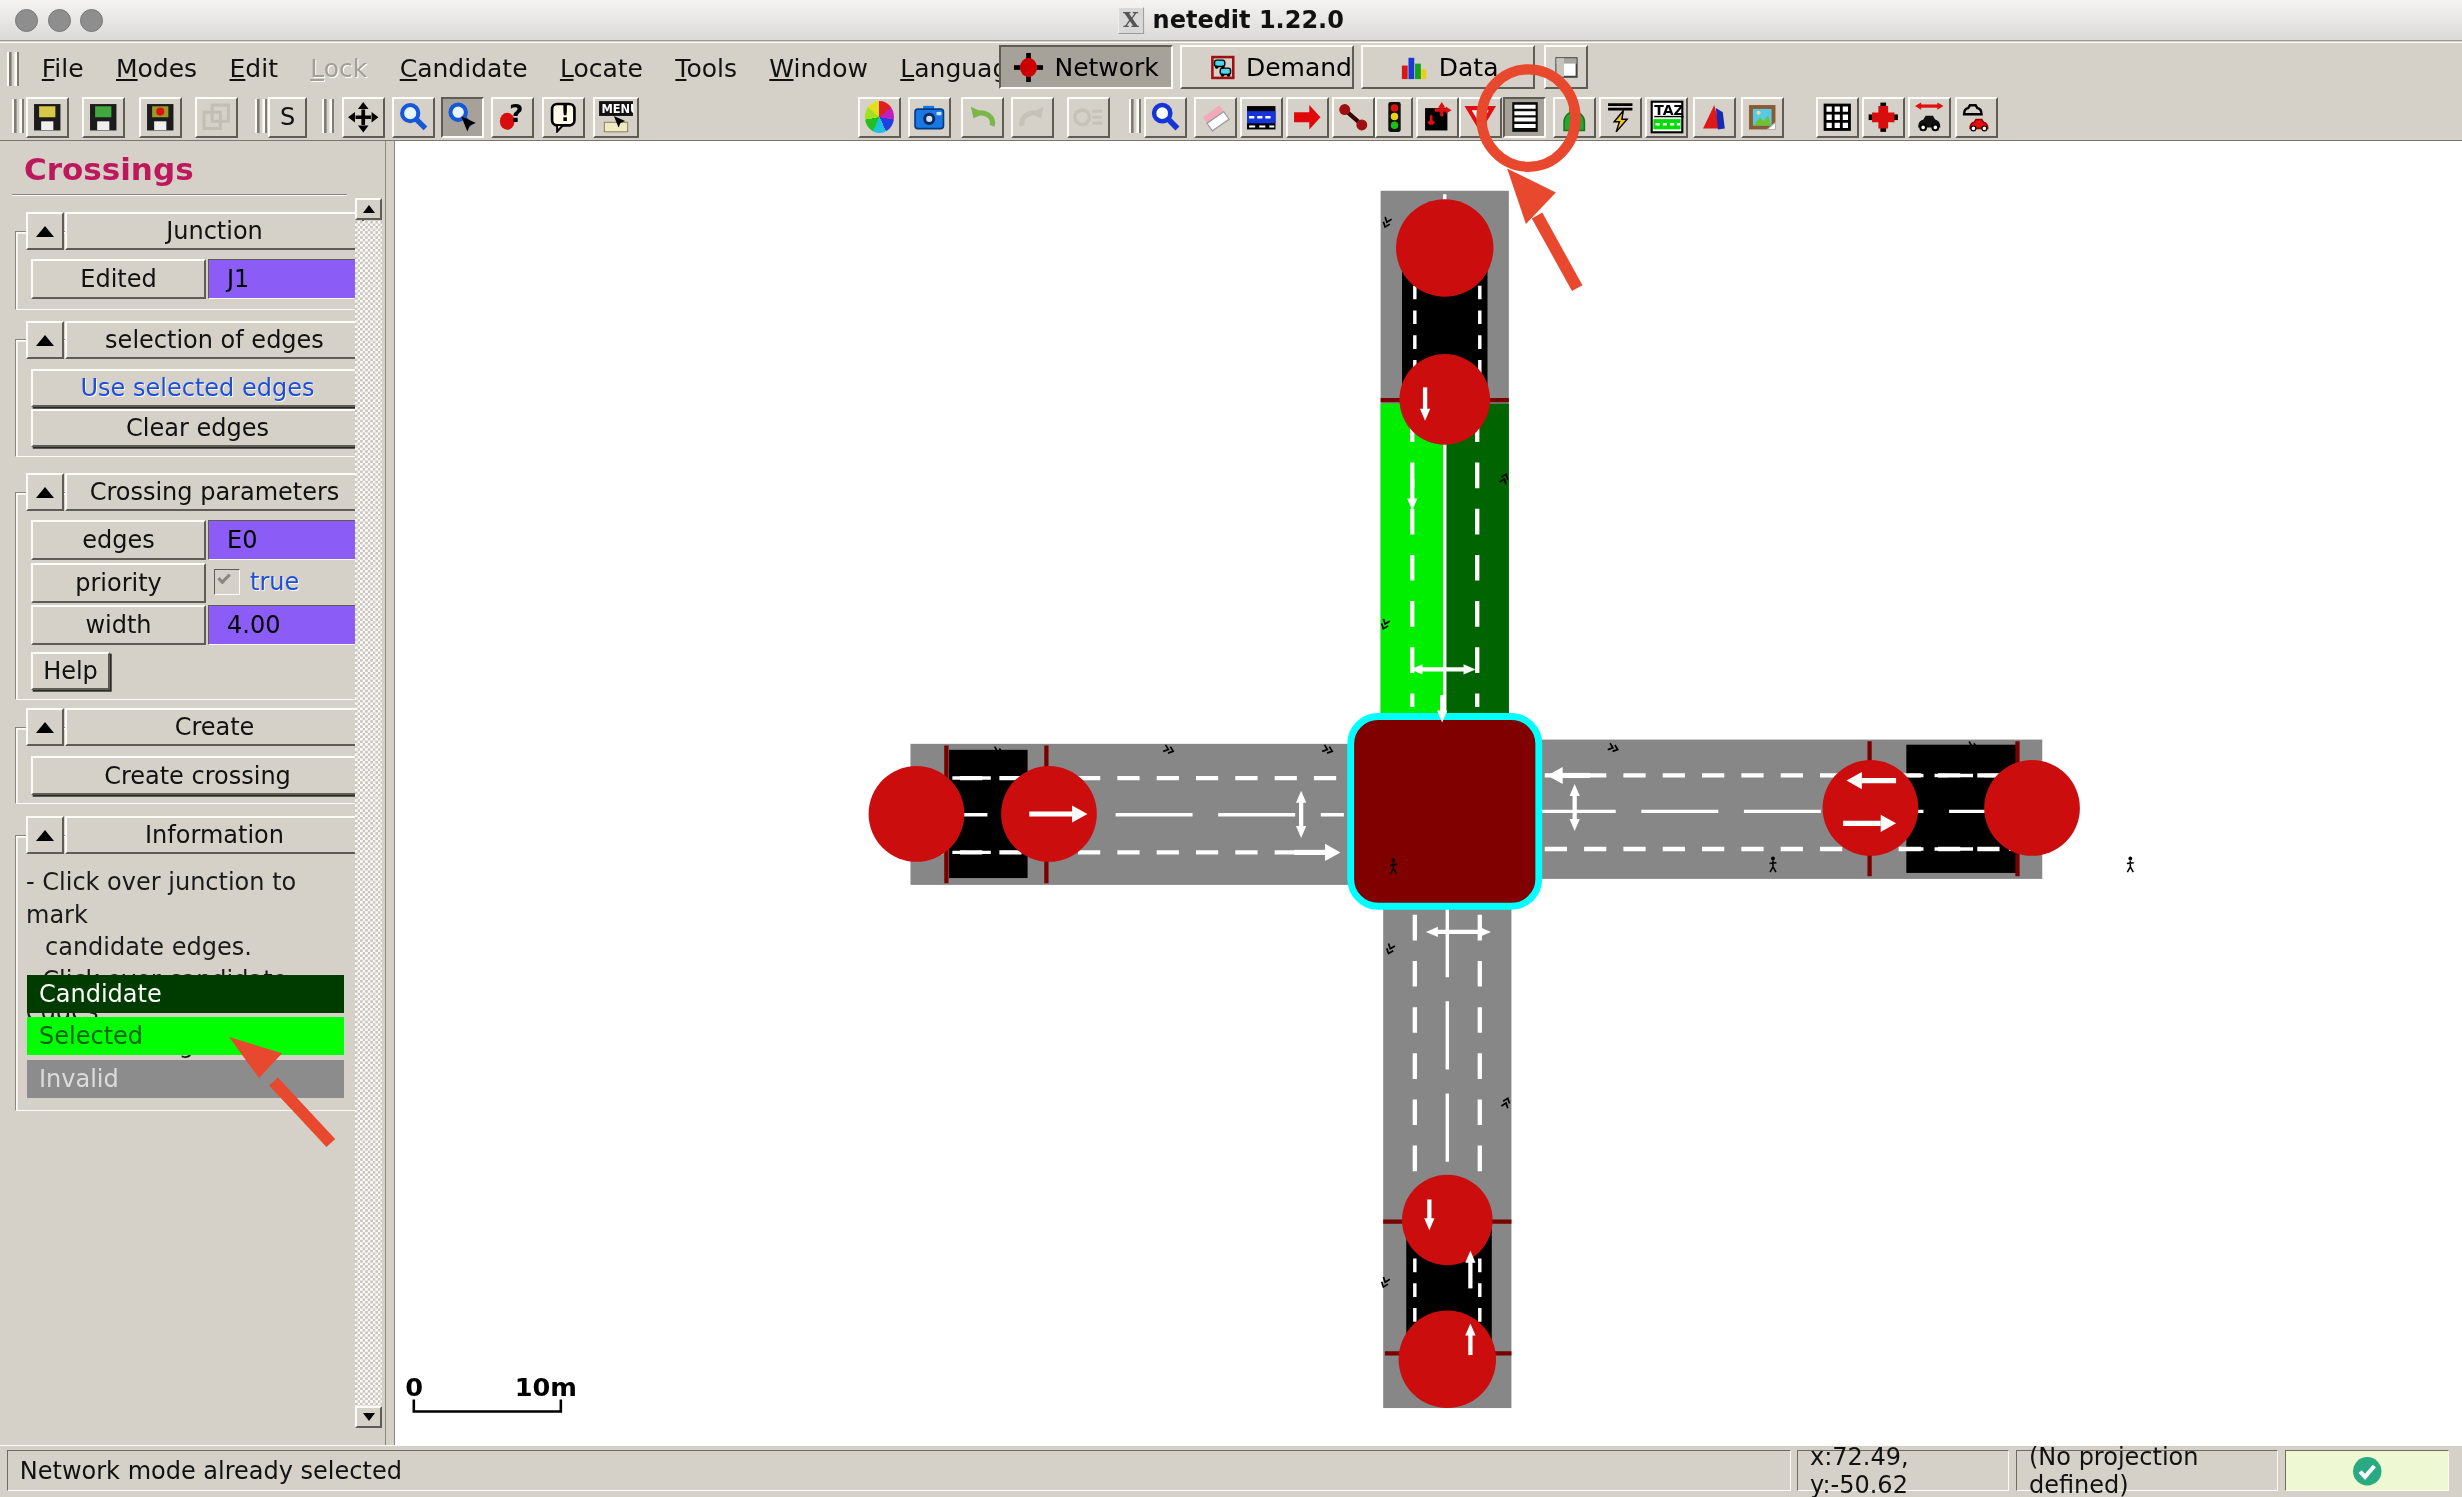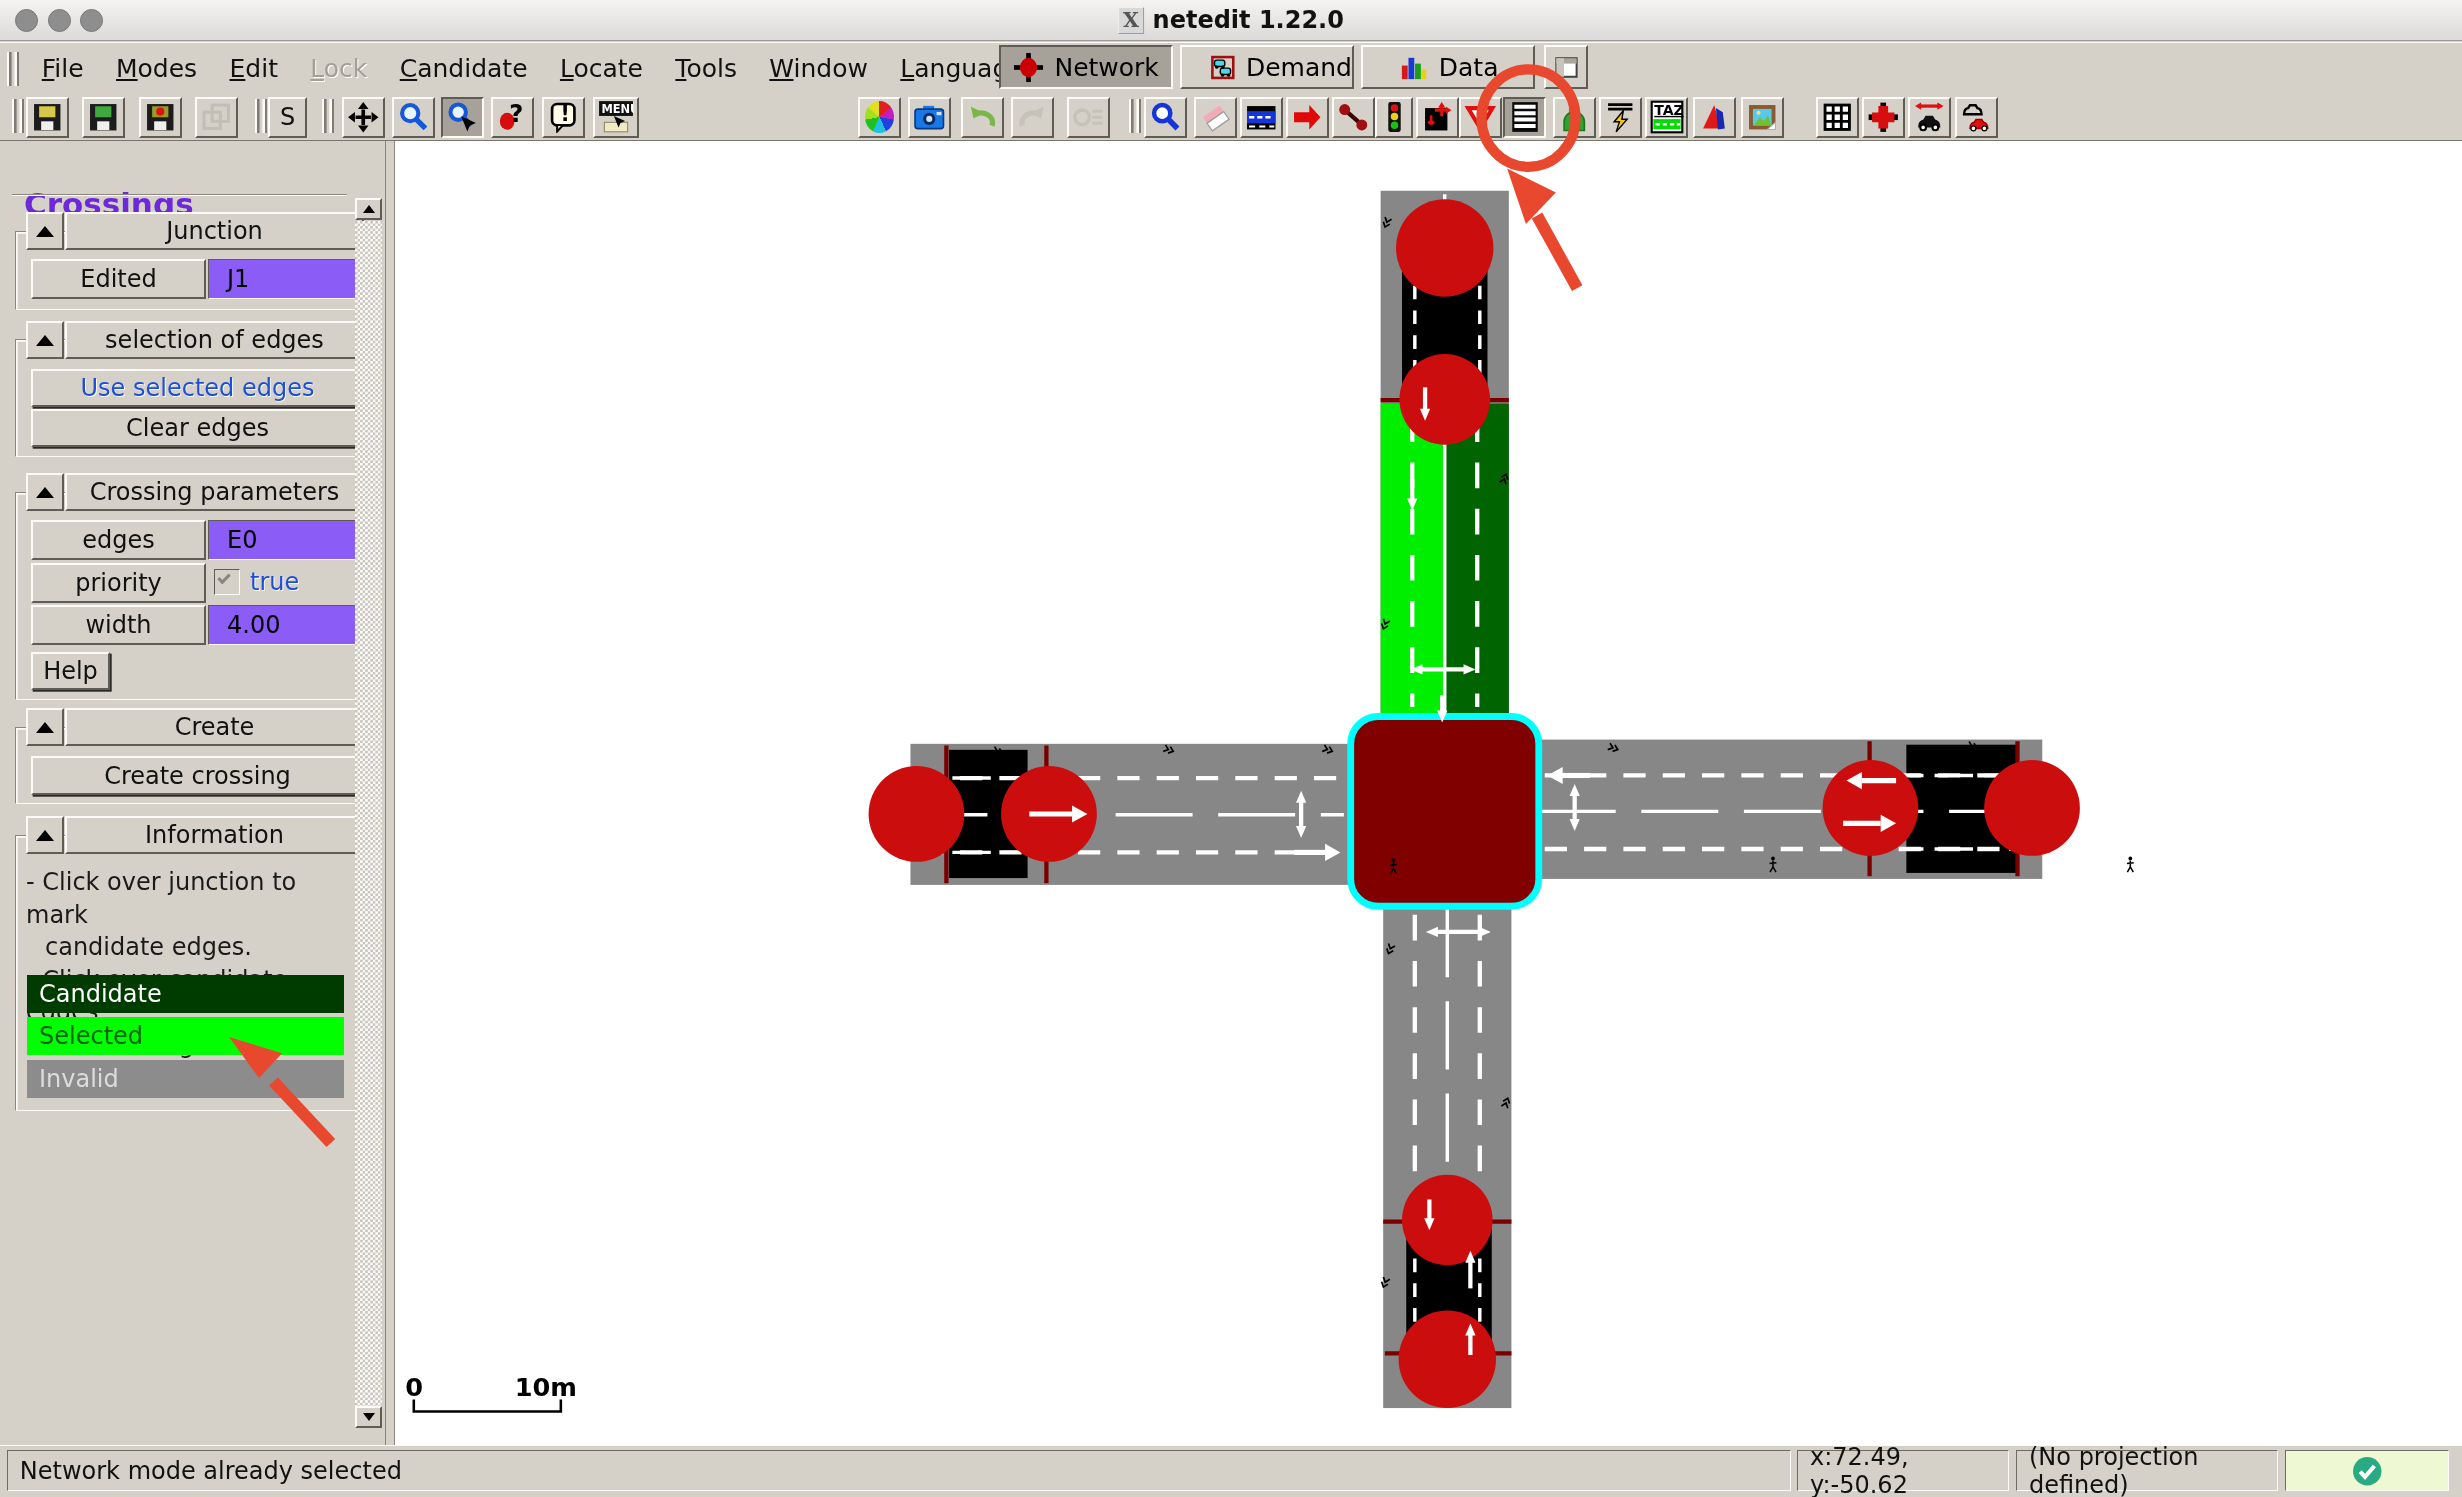--- a/index.html
+++ b/index.html
@@ -32,21 +32,21 @@
   .supermode { position:absolute; top:45px; height:44px; display:flex; align-items:center; justify-content:center;
     gap:10.3px; font-size:25px; color:#000000; }
 
   .toolbar { position:absolute; left:0; top:94px; width:2462px; height:47px; background:#d5d1c8; border-bottom:1.7px solid #7a766e; }
   .tbtn { position:absolute; top:2.6px; width:43px; height:41px; display:flex; align-items:center; justify-content:center; }
   .tbtn svg { display:block; }
 
   
   .sidebar { position:absolute; left:0; top:141px; width:389px; height:1304px; background:#d5d1c8; }
   .sb-abs { position:absolute; }
-  .panel-title { font-size:31px; font-weight:bold; color:#6d28d9;margin-top:35px; }
+  .panel-title { font-size:31px; font-weight:bold; color:#be185d; }
   .hrule { border-top:1.7px solid #8a867e; border-bottom:1.7px solid #fcfbf8; }
   .gbox { position:absolute; border:1.7px groove #fcfbf8; border-color:#8a867e #fcfbf8 #fcfbf8 #8a867e; box-shadow:inset 1.7px 1.7px 0 #fcfbf8; }
   .gbtn { display:flex; align-items:center; justify-content:center; font-size:24px; color:#111; }
   .heavy { box-shadow:1.7px 1.7px 0 0 #2c2a27; }
   .disabled-txt { color:#1d4ed8; text-shadow:0.9px 0.9px 0 #fff; }
   .tri-up { width:0; height:0; border-left:9.4px solid transparent; border-right:9.4px solid transparent; border-bottom:11px solid #000; }
   .tri-down { width:0; height:0; border-left:9.4px solid transparent; border-right:9.4px solid transparent; border-top:11px solid #000; }
   .info-text { font-size:24px; color:#1a1a1a; line-height:32.5px; }
   .legend-bar { position:absolute; left:27px; width:317px; height:38px; display:flex; align-items:center; padding-left:12px; font-size:24px; }
   .checker { background-image:

